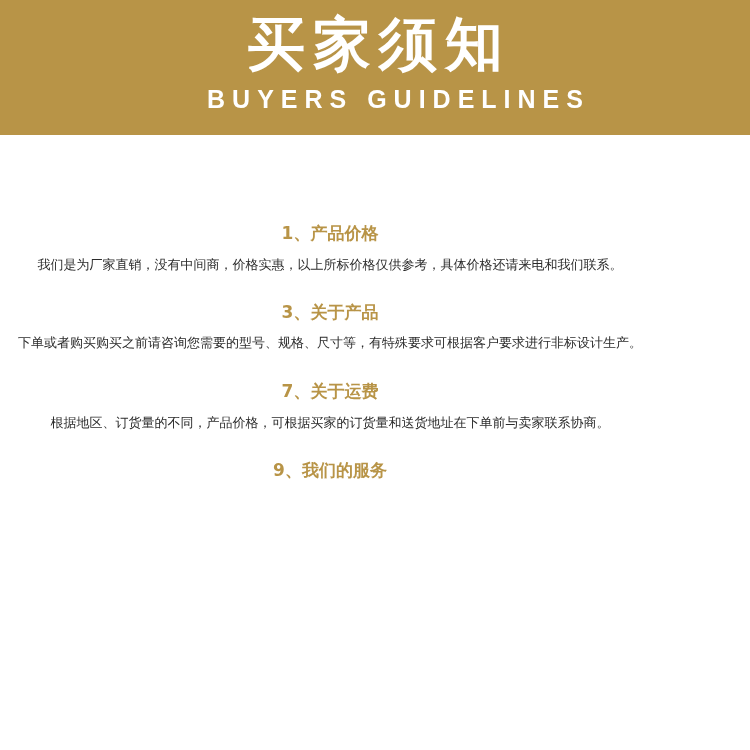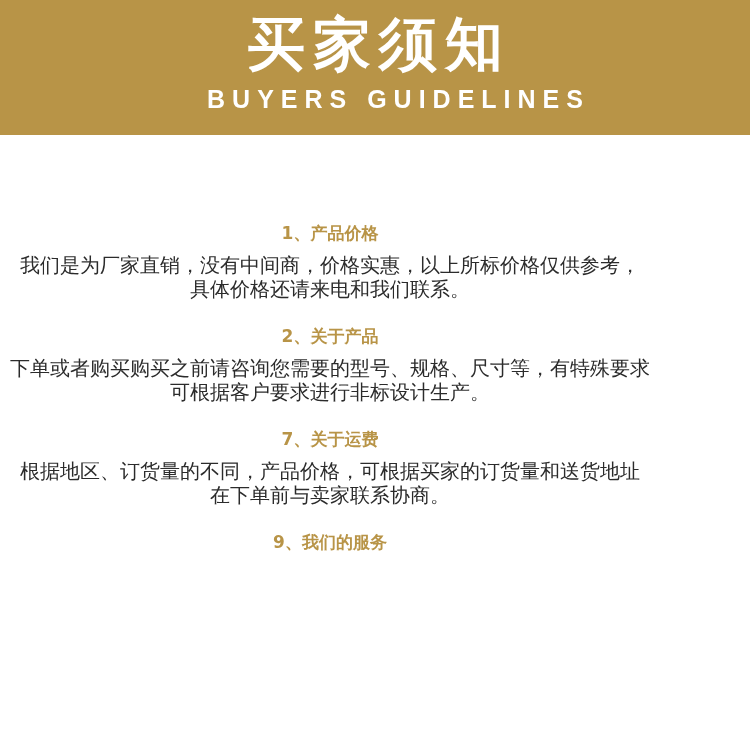--- a/index.html
+++ b/index.html
@@ -62,48 +62,49 @@
     color: #b89447;
     font-size: 17px;
     font-weight: bold;
     line-height: 26px;
     margin-bottom: 7px;
     font-family: "DejaVu Sans", "Liberation Sans", sans-serif;
   }
   .section-body {
     text-align: center;
     color: #2b2b2b;
-    font-size: 20px;
+    font-size: 13px;
     line-height: 24px;
     font-family: "DejaVu Sans", "Liberation Sans", sans-serif;
     padding: 0 4px;
   }
   .section-body.wide {
     padding: 0 0px;
+    font-family: Liberation Mono, monospace;
   }
 </style>
 </head>
 <body>
 
 <div class="page">
 
   <div class="banner">
     <div class="banner-title">买家须知</div>
     <div class="banner-sub">BUYERS GUIDELINES</div>
   </div>
 
   <div class="content">
 
     <div class="section">
       <div class="section-title">1、产品价格</div>
       <div class="section-body">我们是为厂家直销，没有中间商，价格实惠，以上所标价格仅供参考，具体价格还请来电和我们联系。</div>
     </div>
 
     <div class="section">
-      <div class="section-title">2、关于产品</div>
+      <div class="section-title">3、关于产品</div>
       <div class="section-body wide">下单或者购买购买之前请咨询您需要的型号、规格、尺寸等，有特殊要求可根据客户要求进行非标设计生产。</div>
     </div>
 
     <div class="section">
       <div class="section-title">7、关于运费</div>
       <div class="section-body">根据地区、订货量的不同，产品价格，可根据买家的订货量和送货地址在下单前与卖家联系协商。</div>
     </div>
 
     <div class="section">
       <div class="section-title">9、我们的服务</div>

